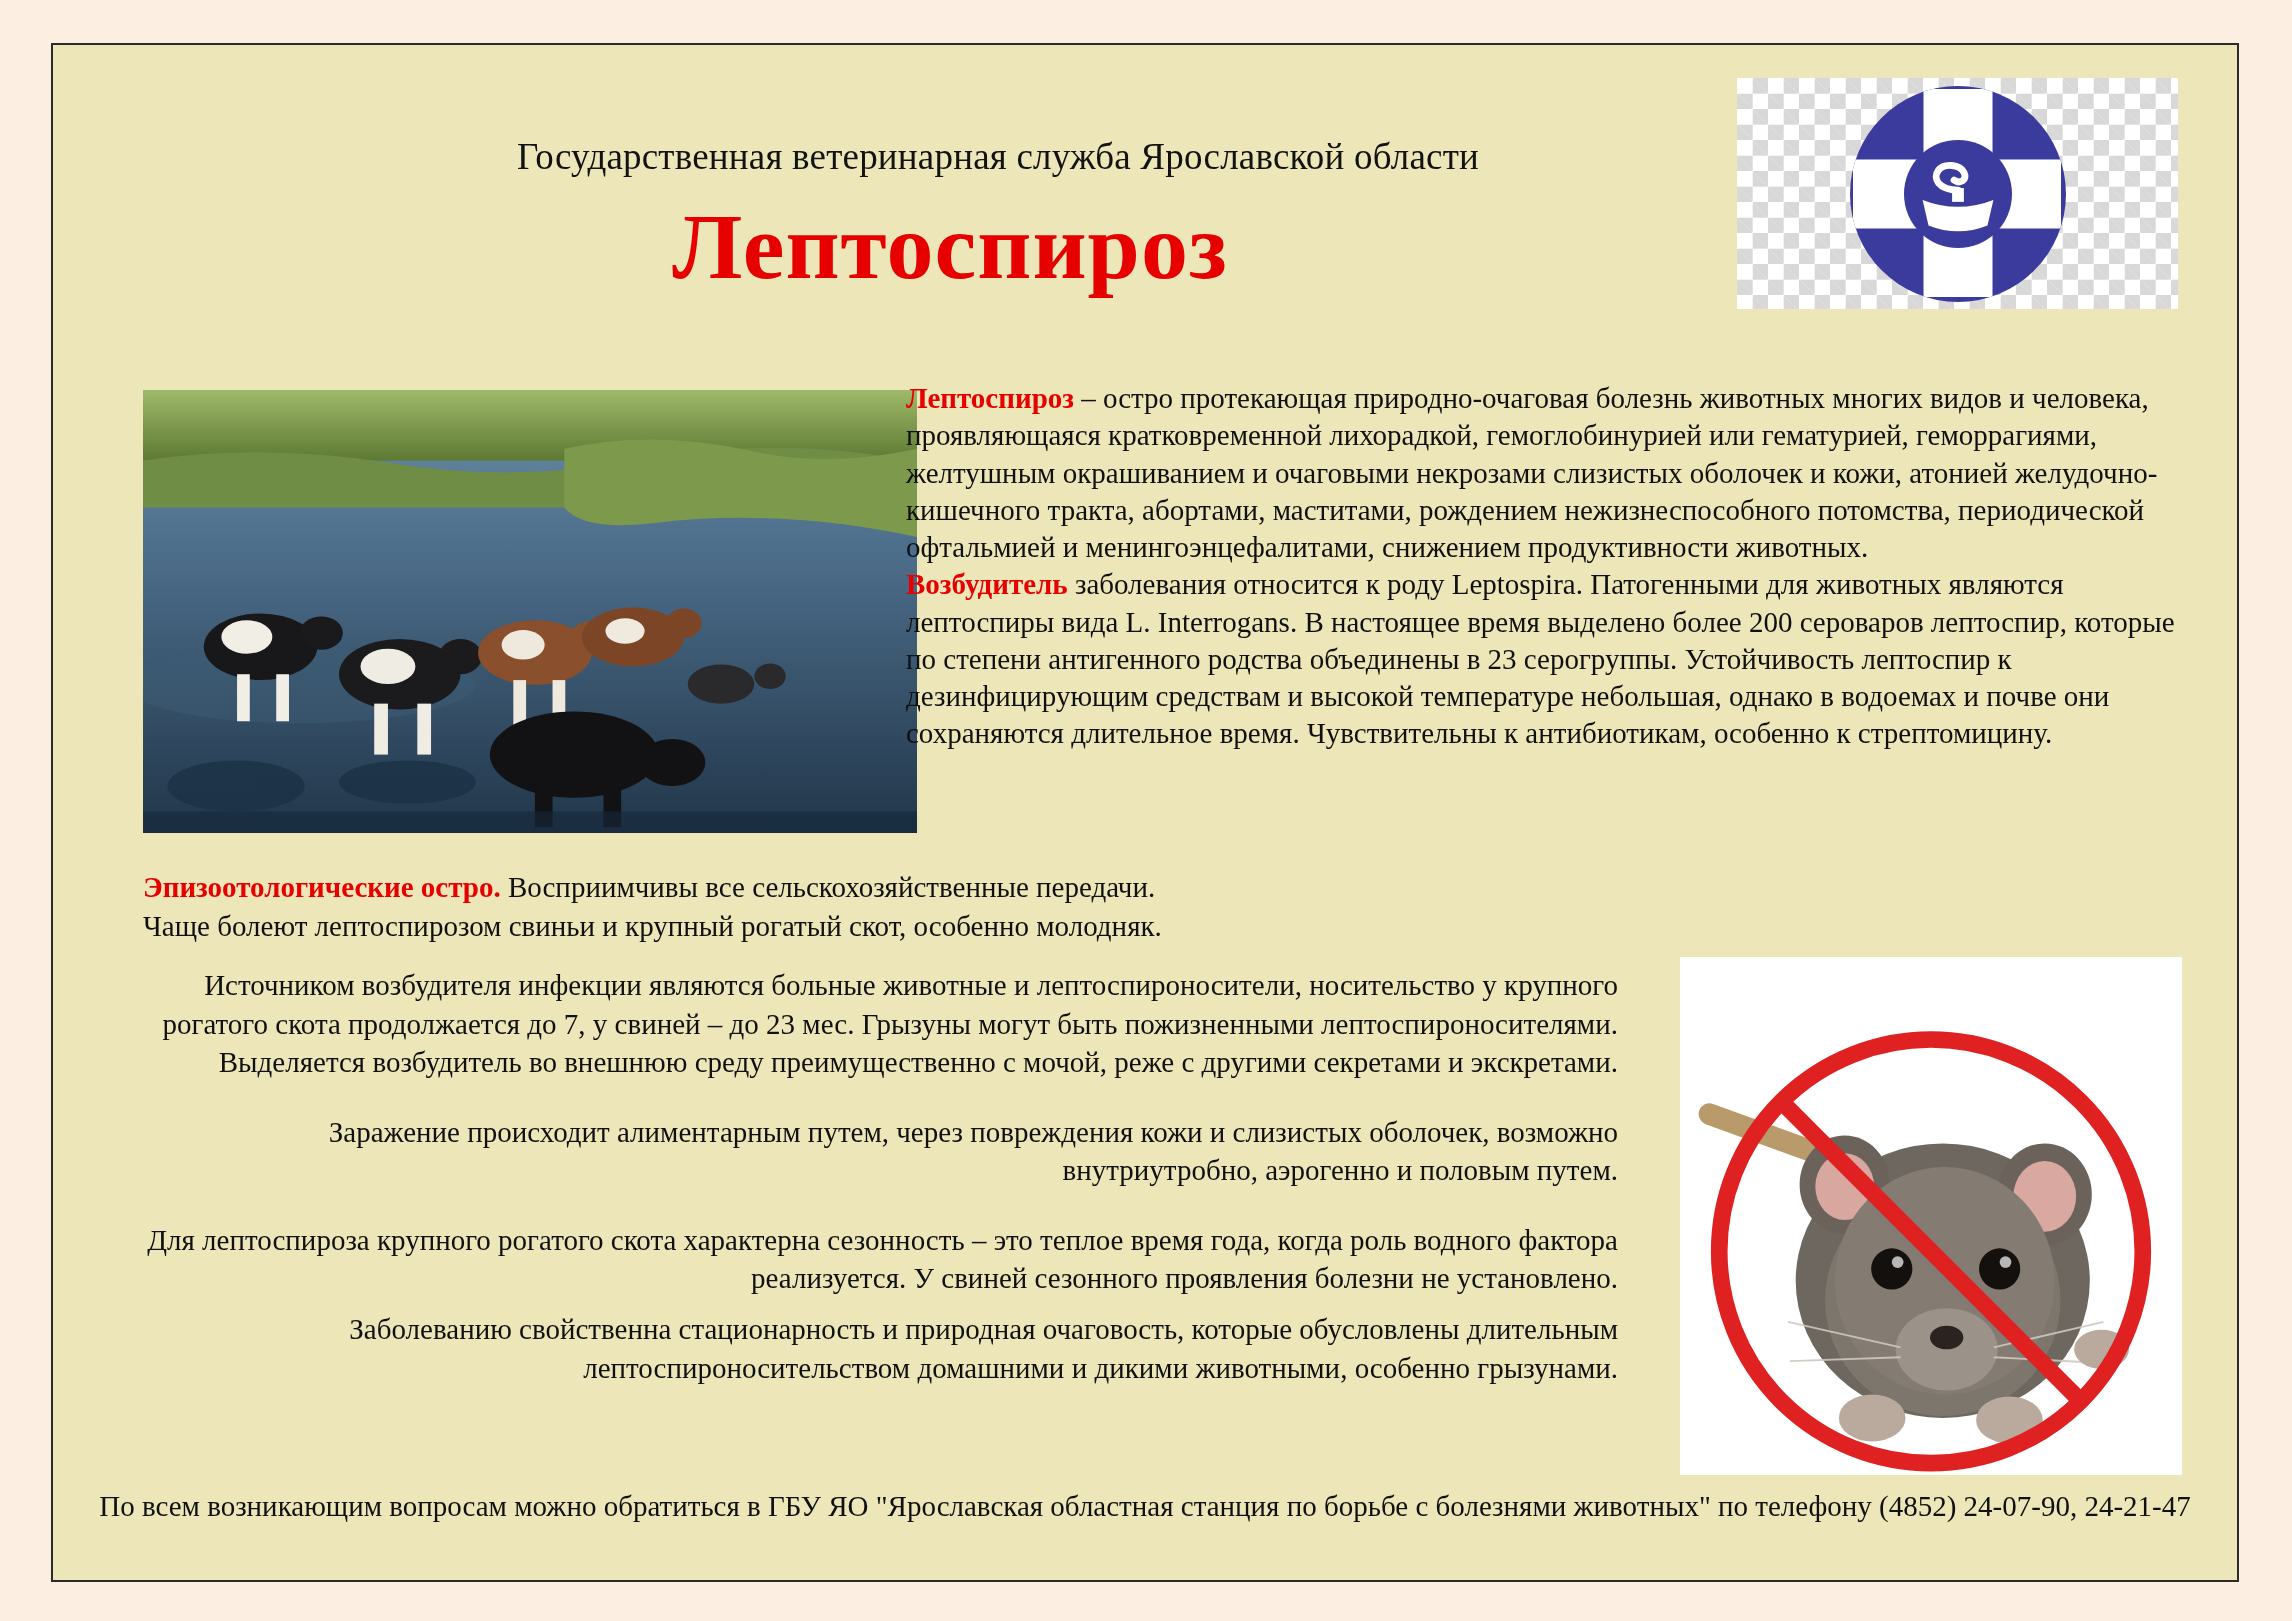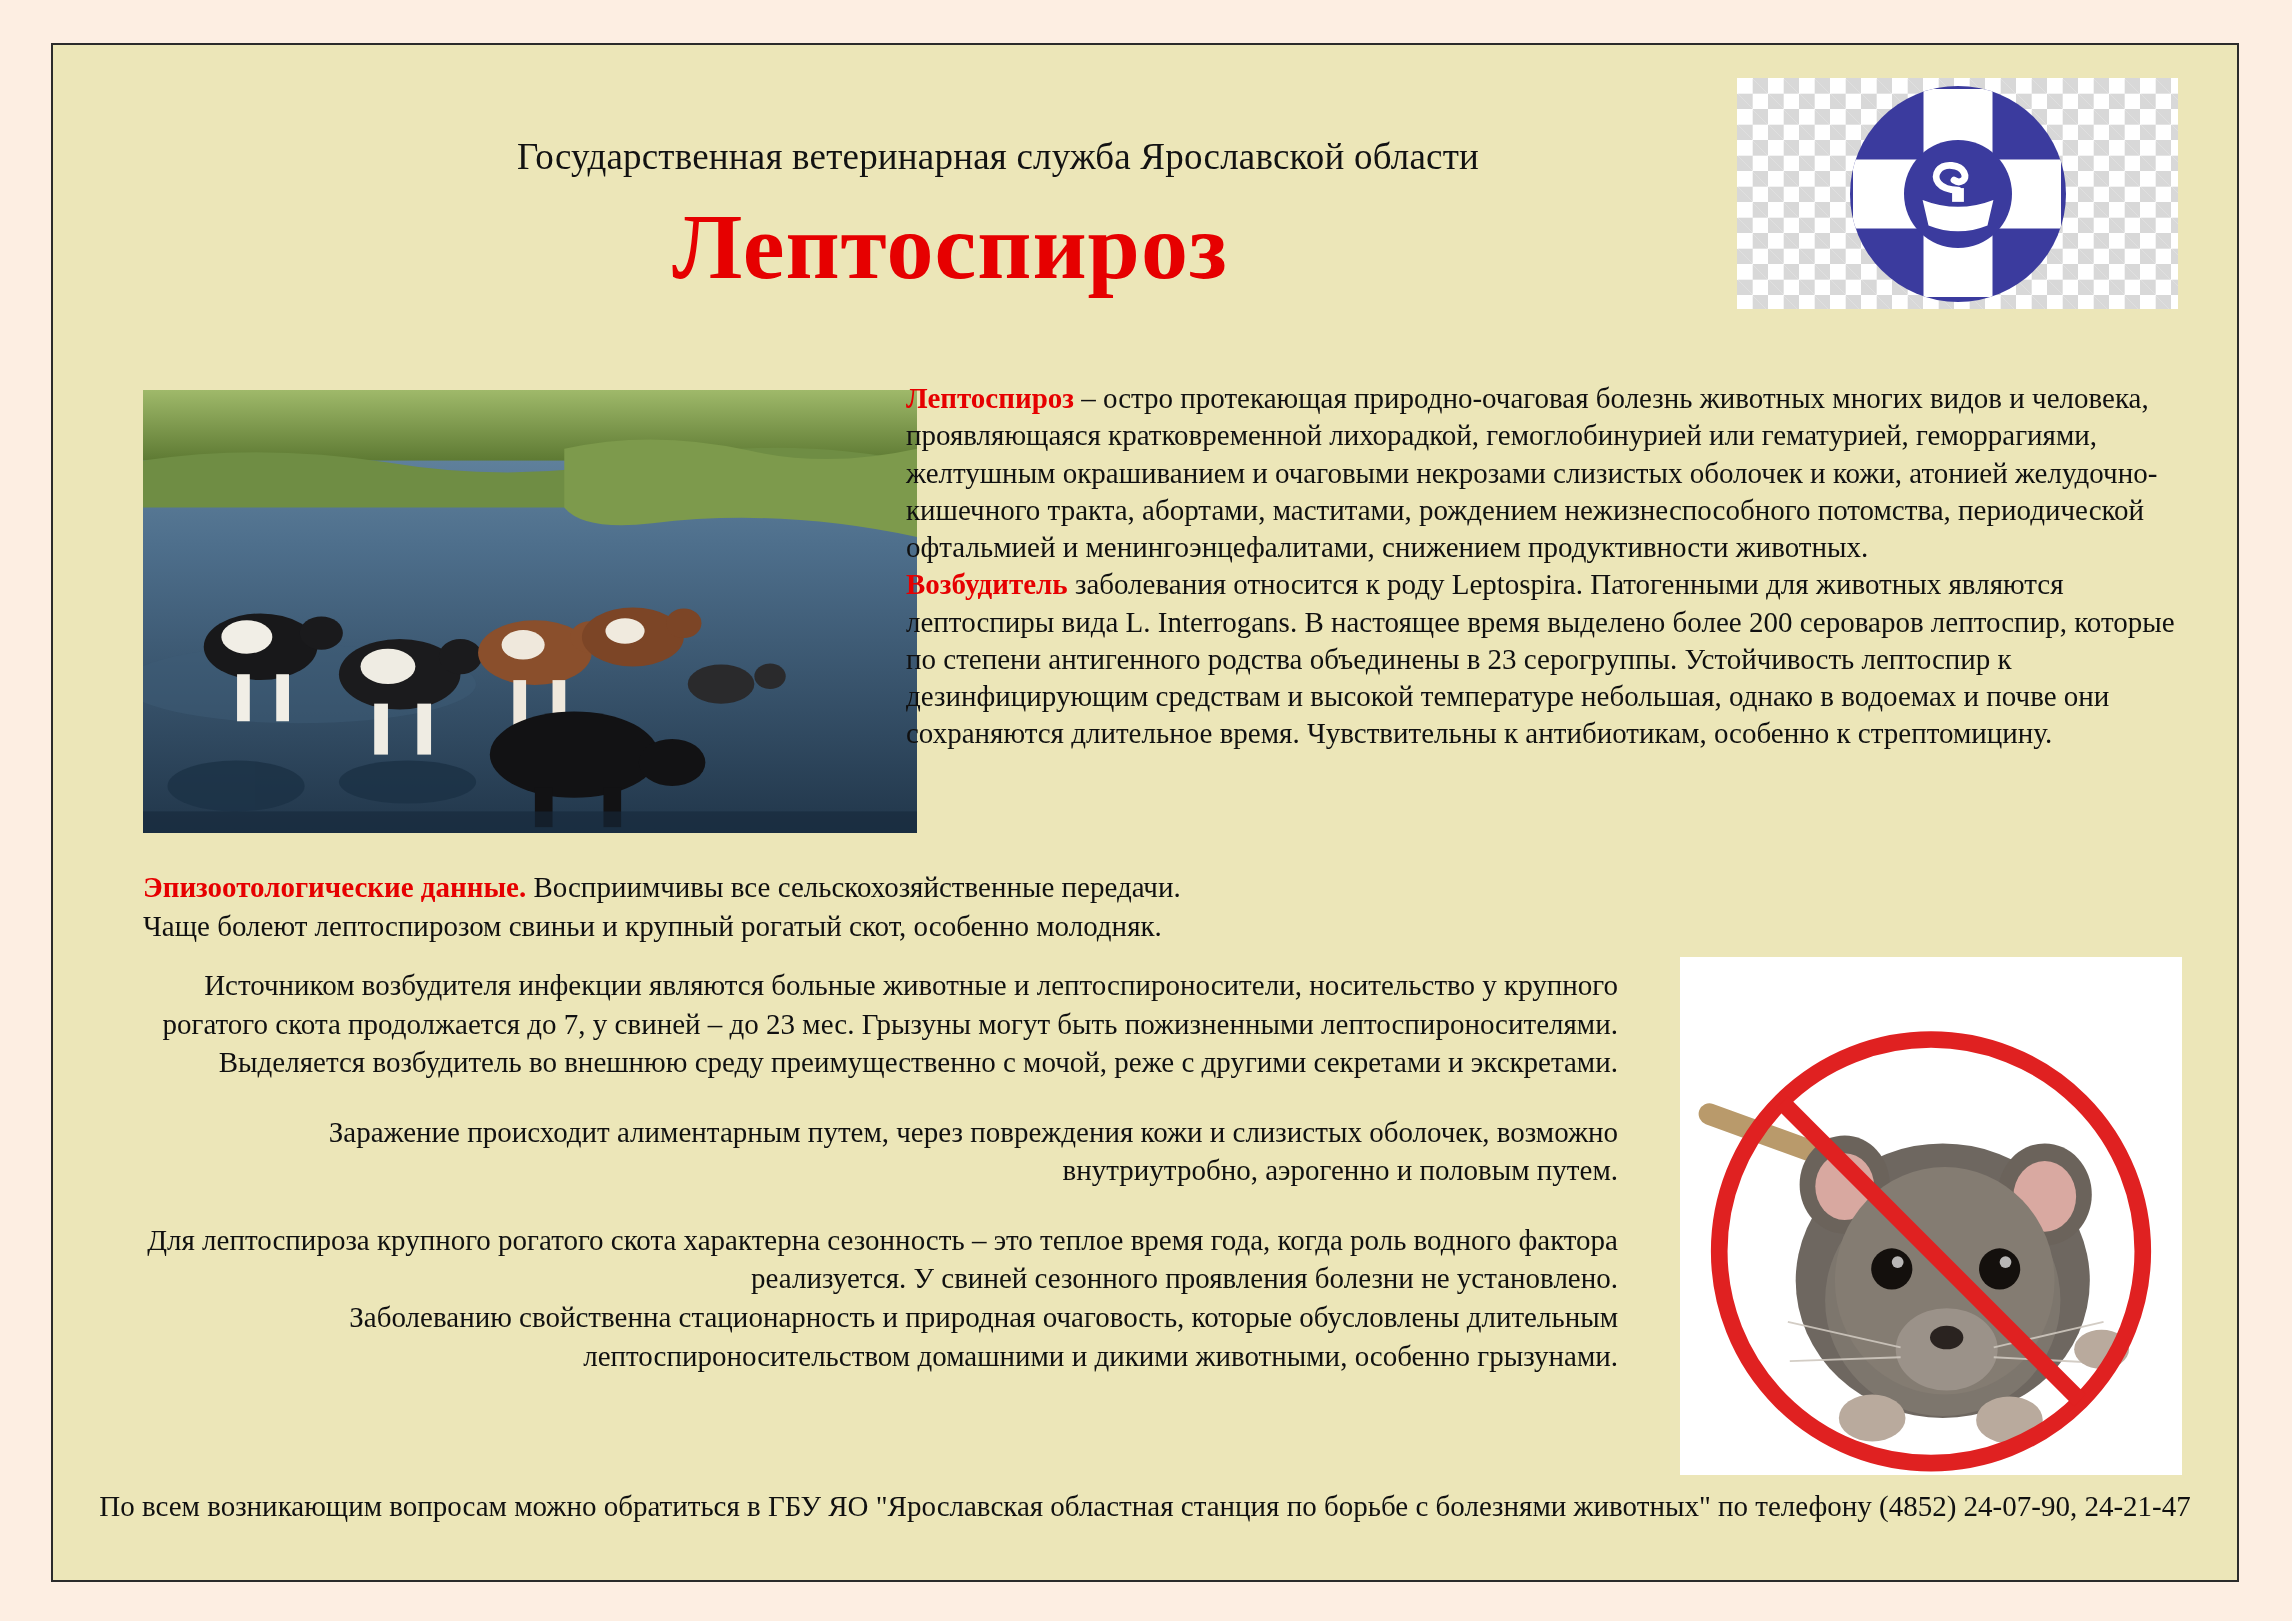--- a/index.html
+++ b/index.html
@@ -155,21 +155,21 @@
     width: 1475px;
     font-size: 29px;
     line-height: 1.33;
     color: #101010;
     text-align: right;
   }
   .body-block p {
     margin: 0 0 31px 0;
   }
   .body-block p.tight {
-    margin-bottom: 0;
+    margin-bottom: 12px;
   }
   
   .footer-line {
     position: absolute;
     left: 0;
     right: 0;
     bottom: 57px;
     text-align: center;
     font-size: 29px;
     color: #101010;
@@ -265,21 +265,21 @@
       <rect x="0" y="430" width="790" height="22" fill="#16283a" opacity="0.6"></rect>
     </svg>
   </div>
 
   <div class="intro-text">
     <span class="accent-red">Лептоспироз</span><span> – остро протекающая природно-очаговая болезнь животных многих видов и человека, проявляющаяся кратковременной лихорадкой, гемоглобинурией или гематурией, геморрагиями, желтушным окрашиванием и очаговыми некрозами слизистых оболочек и кожи, атонией желудочно-кишечного тракта, абортами, маститами, рождением нежизнеспособного потомства, периодической офтальмией и менингоэнцефалитами, снижением продуктивности животных.</span><br>
     <span class="accent-red">Возбудитель</span><span> заболевания относится к роду Leptospira. Патогенными для животных являются лептоспиры вида L. Interrogans. В настоящее время выделено более 200 сероваров лептоспир, которые по степени антигенного родства объединены в 23 серогруппы. Устойчивость лептоспир к дезинфицирующим средствам и высокой температуре небольшая, однако в водоемах и почве они сохраняются длительное время.  Чувствительны к антибиотикам, особенно к стрептомицину.</span>
   </div>
 
   <div class="epizo-block">
-    <span class="accent-red">Эпизоотологические данные.</span><span> Восприимчивы все сельскохозяйственные передачи.</span><br>
+    <span class="accent-red">Эпизоотологические остро.</span><span> Восприимчивы все сельскохозяйственные передачи.</span><br>
     <span>Чаще болеют лептоспирозом свиньи и крупный рогатый скот, особенно молодняк.</span>
   </div>
 
   <div class="body-block">
     <p>Источником возбудителя инфекции являются больные животные и лептоспироносители, носительство у крупного рогатого скота продолжается до 7, у свиней – до 23 мес. Грызуны могут быть пожизненными лептоспироносителями. Выделяется возбудитель во внешнюю среду преимущественно с мочой, реже с другими секретами и экскретами.</p>
     <p>Заражение происходит алиментарным путем, через повреждения кожи и слизистых оболочек, возможно внутриутробно, аэрогенно и половым путем.</p>
     <p class="tight">Для лептоспироза крупного рогатого скота характерна сезонность – это теплое время года, когда роль водного фактора реализуется. У свиней сезонного проявления болезни не установлено.</p>
     <p>Заболеванию свойственна стационарность и природная очаговость, которые обусловлены длительным лептоспироносительством домашними и дикими животными, особенно грызунами.</p>
   </div>
 

